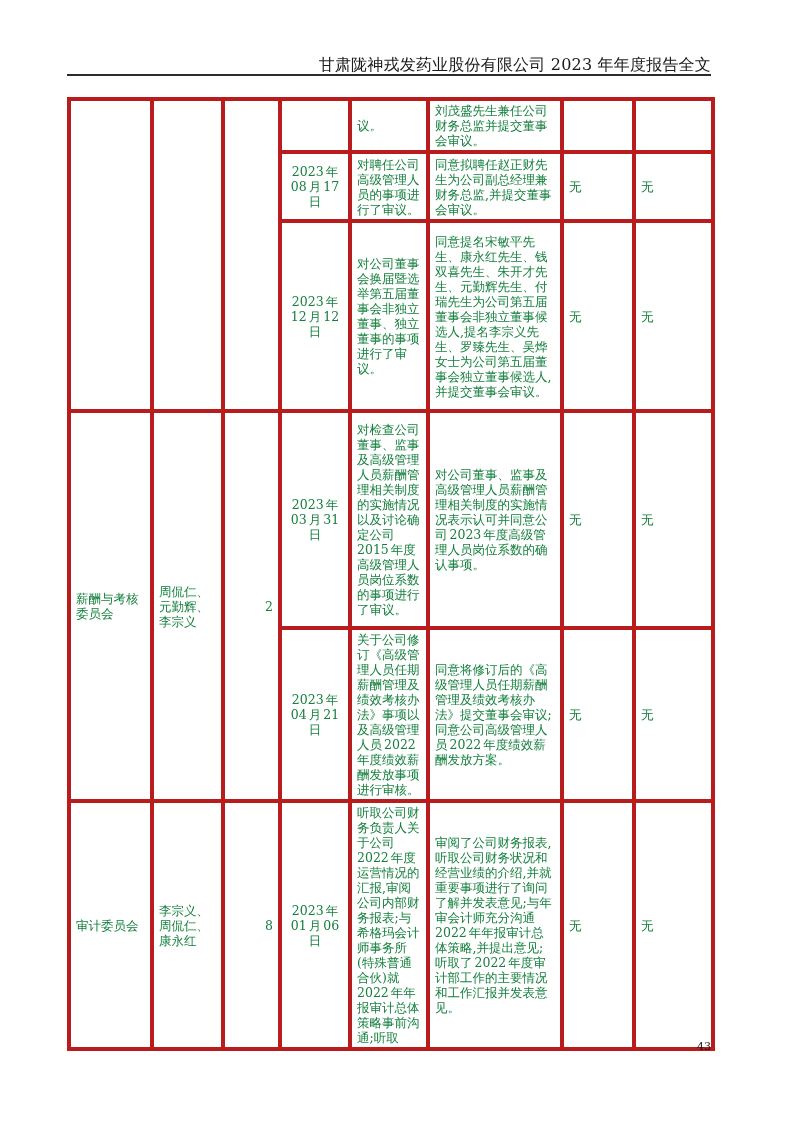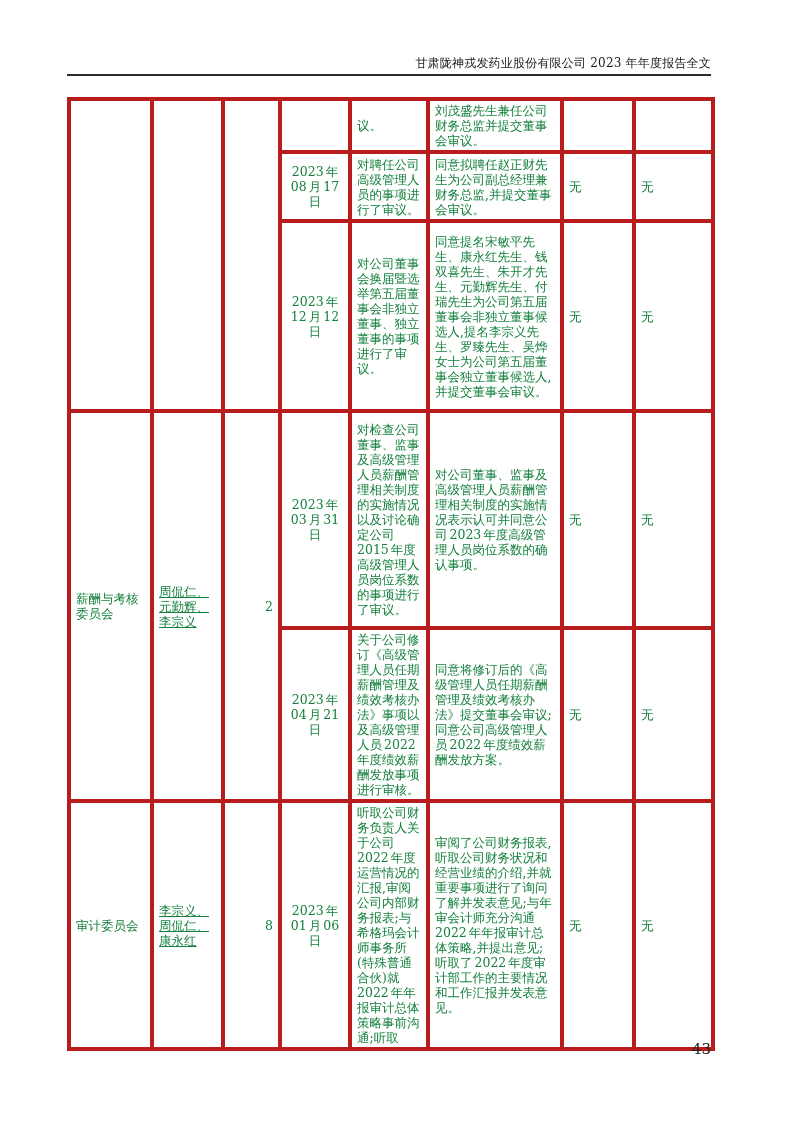--- a/index.html
+++ b/index.html
@@ -12,21 +12,21 @@
     font-family: "DejaVu Serif", "Liberation Serif", serif;
     color: #141414;
     overflow: hidden;
   }
   .doc-header {
     position: absolute;
     left: 67px;
     top: 55px;
     width: 644px;
     text-align: right;
-    font-size: 12px;
+    font-size: 16px;
     letter-spacing: 0.2px;
     color: #1a1a1a;
     white-space: nowrap;
   }
   .doc-header-rule {
     position: absolute;
     left: 67px;
     top: 74px;
     width: 644px;
     height: 0;
@@ -44,37 +44,37 @@
   }
   table.meetings td {
     border: 4px solid #b91c1c;
     vertical-align: middle;
     padding: 2px 5px;
     word-spacing: -2px;
     color: #15803d;
     overflow: hidden;
   }
   td.committee { padding: 2px 6px; margin-left: 46px; }
-  td.members   { padding: 2px 4px; text-decoration: underline; }
+  td.members   { padding: 2px 4px; }
   td.count     { text-align: right; padding-right: 12px; }
   td.date      { padding: 2px 4px; word-spacing: -3.5px; text-align: center; }
   td.vtop      { vertical-align: top; }
   tr.r1 { height: 45px; }
   tr.r2 { height: 69px; }
   tr.r3 { height: 190px; }
   tr.r4 { height: 217px; }
   tr.r5 { height: 170px; }
   tr.r6 { height: 235px; }
   .page-number {
     position: absolute;
     left: 67px;
     top: 1040px;
     width: 644px;
     text-align: right;
-    font-size: 15px;
+    font-size: 11px;
     color: #1a1a1a;
   }
 </style>
 </head>
 <body>
 
 <div class="page">
 
   <div class="doc-header">甘肃陇神戎发药业股份有限公司 2023 年年度报告全文</div>
   <div class="doc-header-rule"></div>

